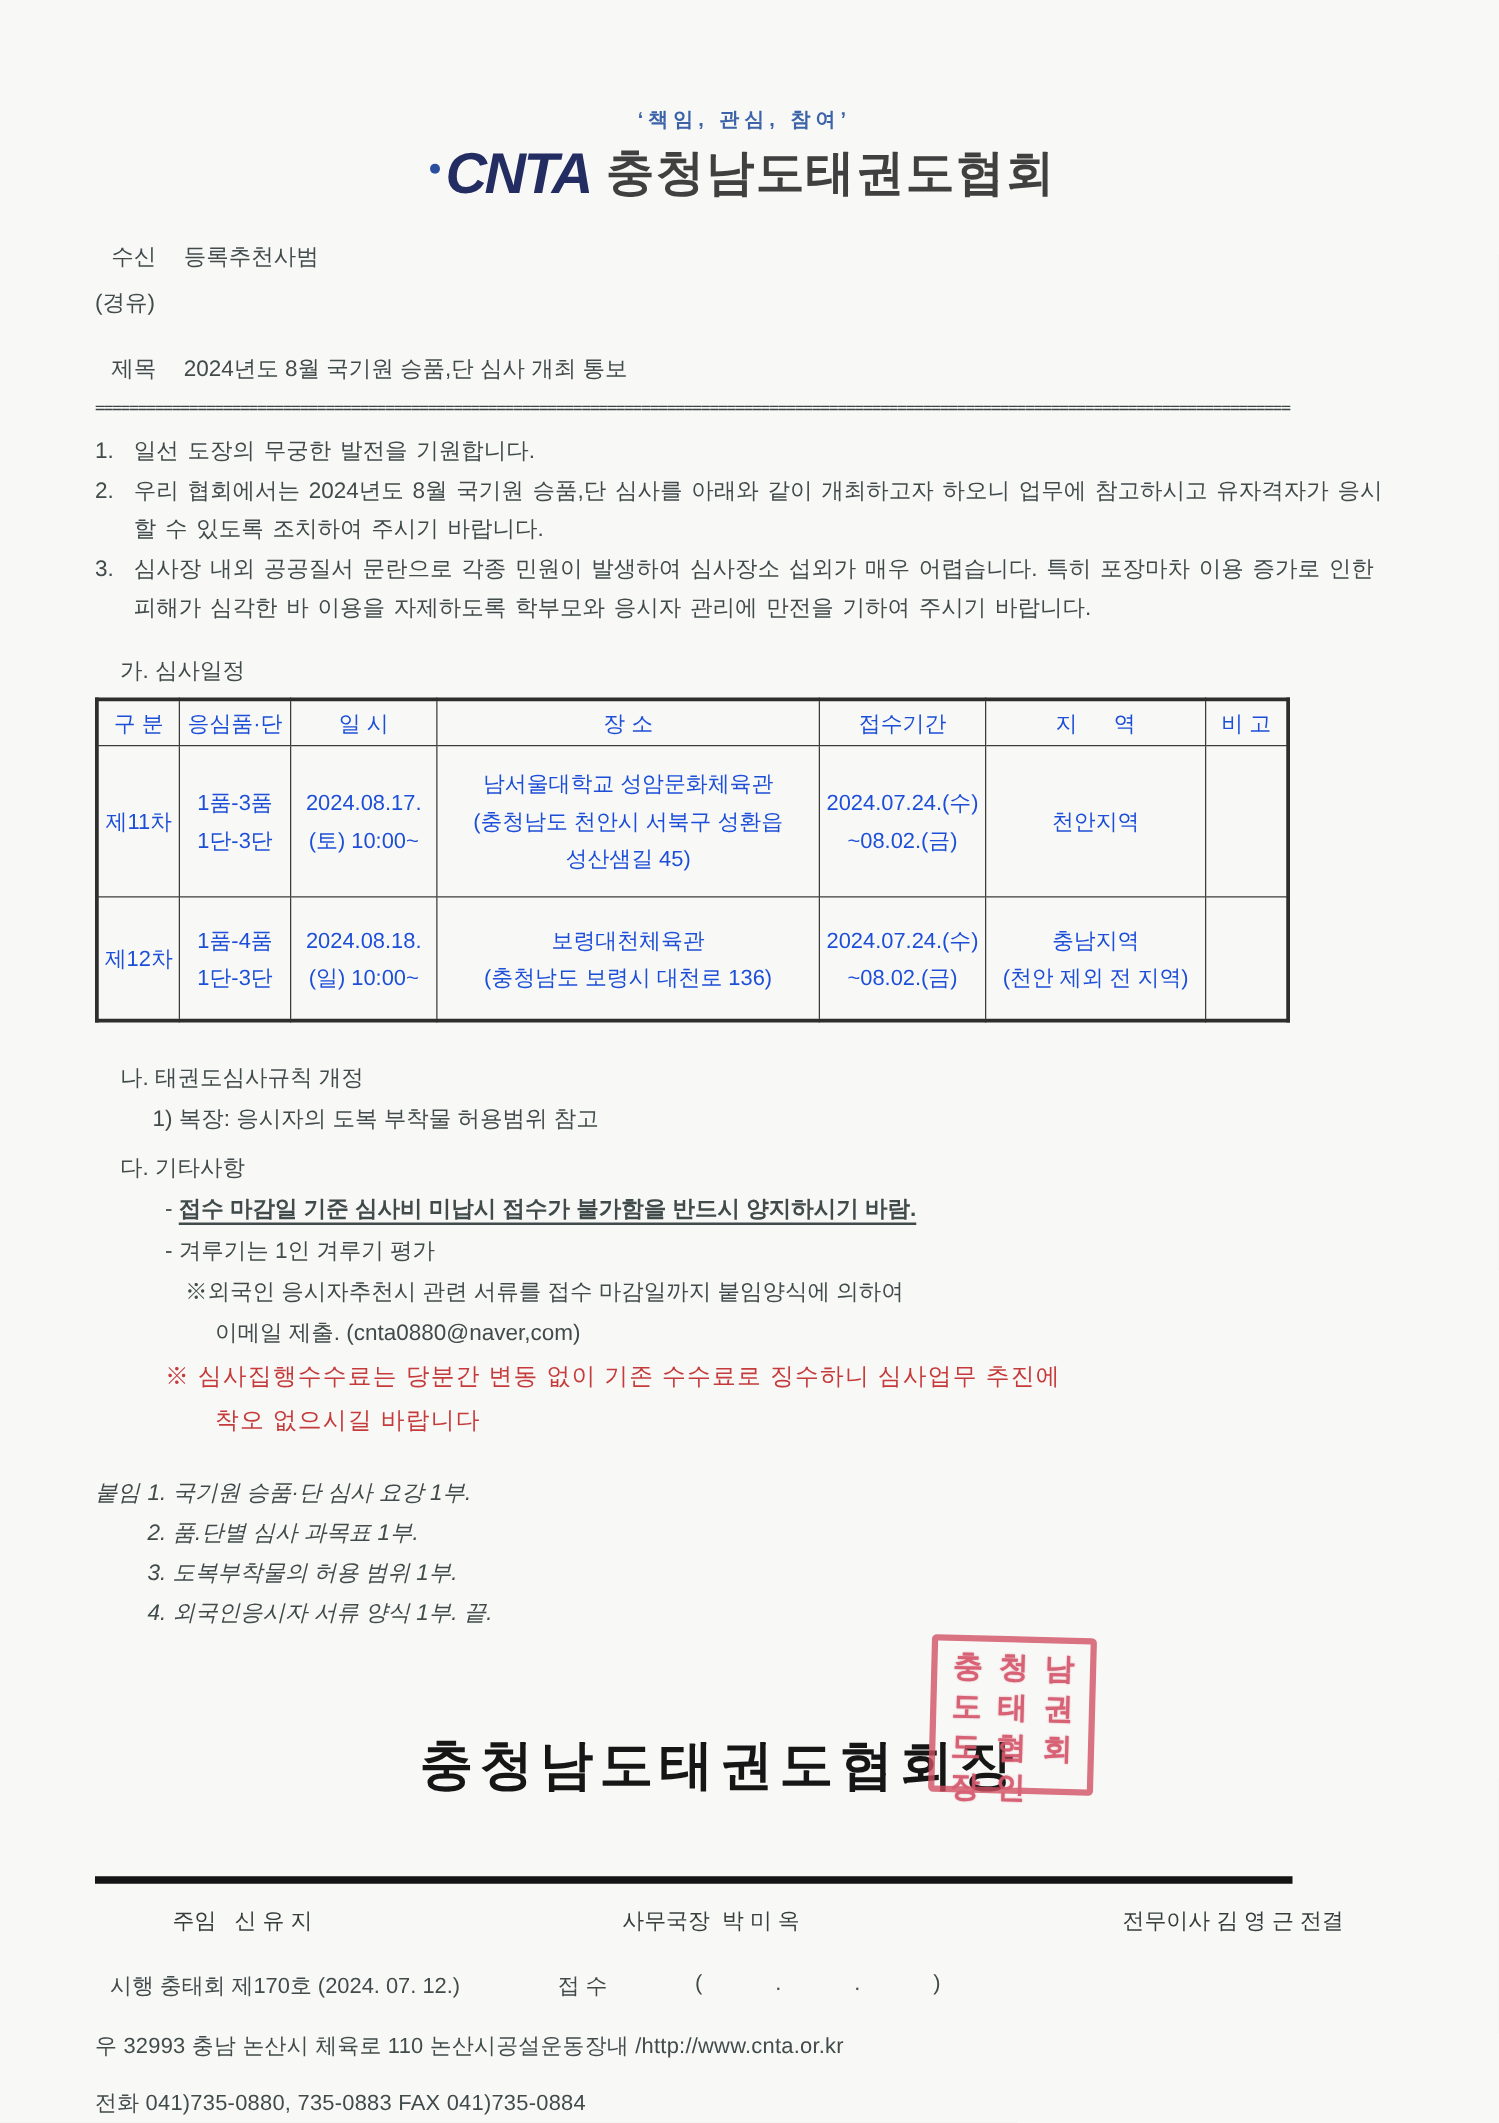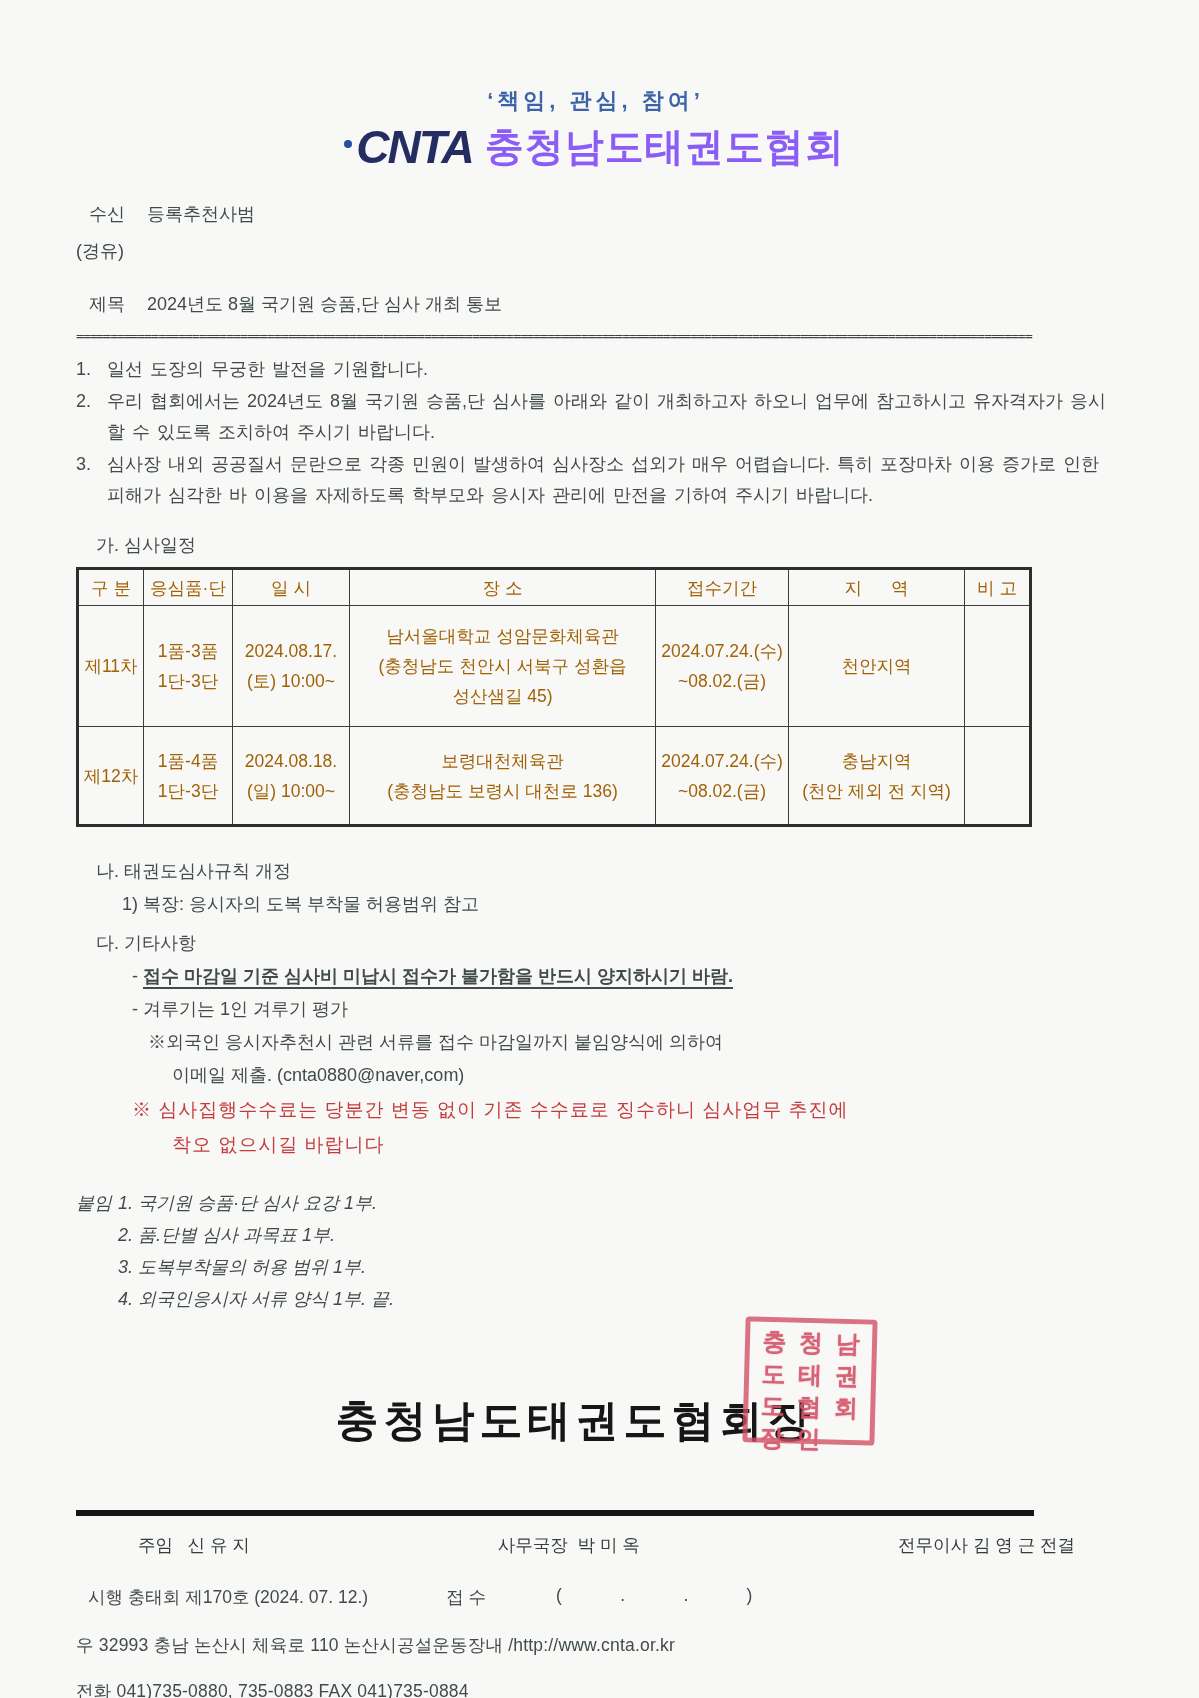--- a/index.html
+++ b/index.html
@@ -5,25 +5,25 @@
   * { margin:0; padding:0; box-sizing:border-box; }
   body { background:#e8e8e6; font-family:"Liberation Sans", sans-serif; }
   .page {
     position:relative; width:1199px; height:1698px; margin:0 auto;
     background:#f8f9f7; color:#414b4b; overflow:hidden;
   }
   .content { padding:86px 84px 0 76px; }
 
   
   .hdr { text-align:center; }
-  .slogan { color:#3c63a8; font-size:22px; font-weight:700; letter-spacing:4px; }
+  .slogan { color:#3c63a8; font-size:16px; font-weight:700; letter-spacing:4px; }
   .logo-row { margin-top:4px; display:flex; justify-content:center; align-items:center; gap:12px; }
   .logo-mark { color:#232d62; font-size:46px; font-weight:900; font-style:italic; letter-spacing:-2px; position:relative; padding-left:10px; }
   .logo-mark::before { content:""; position:absolute; left:-2px; top:20px; width:8px; height:8px; border-radius:50%; background:#2a4f9e; }
-  .org-name { color:#8b5cf6; font-size:39px; font-weight:700; letter-spacing:1px; }
+  .org-name { color:#404040; font-size:39px; font-weight:700; letter-spacing:1px; }
 
   
   .meta { margin-top:28px; font-size:18px; }
   .meta-row { margin-bottom:13px; display:flex; }
   .meta-label { width:58px;margin-left:13px; }
   .subject-row { margin-top:29px; display:flex; font-size:18px; }
   .divider { margin-top:12px; height:16px; overflow:hidden; white-space:nowrap;
              font-family:"DejaVu Sans Mono", monospace; font-size:13px; color:#3a4444; letter-spacing:-1px; }
 
   
@@ -31,21 +31,21 @@
   .para { position:relative; padding-left:31px; margin-bottom:1px; }
   .para .num { position:absolute; left:0; }
 
   .sec-label { font-size:18px; font-weight:400; }
   .sec-ga { margin-top:22px; padding-left:20px; }
 
   
   table.sched { margin-top:10px; width:956px; border-collapse:collapse; table-layout:fixed; }
   table.sched th, table.sched td {
     border:1.5px solid #3c3c3c; text-align:center; vertical-align:middle;
-    font-size:17.5px; font-weight:400; color:#a16207; padding:3px 2px;
+    font-size:17.5px; font-weight:400; color:#1d4ed8; padding:3px 2px;
   }
   table.sched { border:3px solid #2e2e2e; }
   table.sched th { height:37px; }
   .preline { white-space:pre-line; line-height:30px; }
   .row1 td { height:121px; }
   .row2 td { height:99px; }
 
   .sec-na { margin-top:32px; padding-left:20px; }
   .item-num { margin-top:9px; padding-left:46px; font-size:18px; }
   .sec-da { margin-top:15px; padding-left:20px; }

